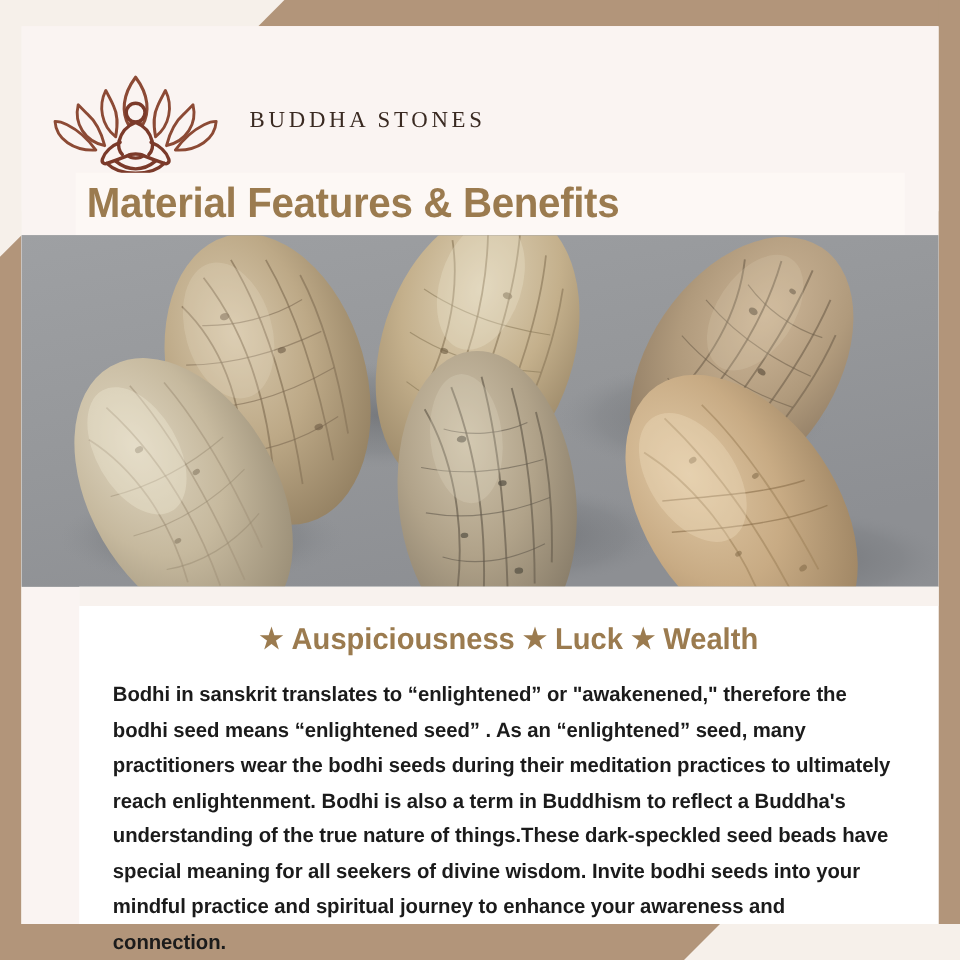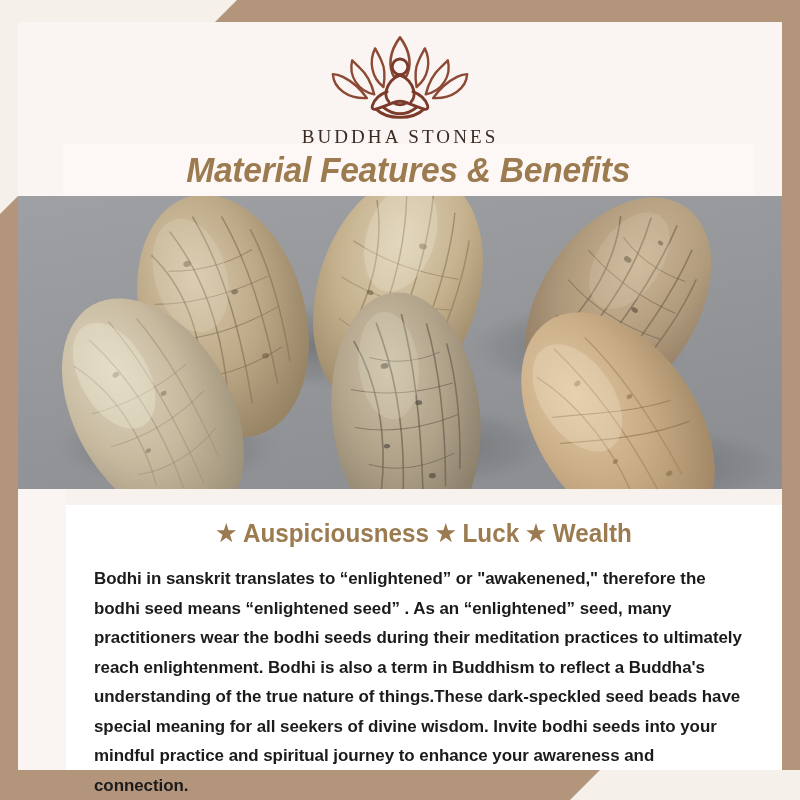--- a/index.html
+++ b/index.html
@@ -51,21 +51,21 @@
     left: 18px; top: 22px; right: 18px; bottom: 30px;
     background: #faf4f2;
   }
 
   
   .header {
     position: absolute;
     left: 18px; top: 22px; right: 18px; height: 154px;
     background: #faf4f2;
     display: flex;
-    flex-direction: column;
+    flex-direction: row;
     align-items: center;
   }
 
   .logo-wrap {
     margin-top: 8px;
     width: 190px;
     height: 92px;
     display: flex;
     align-items: center;
     justify-content: center;
@@ -80,22 +80,20 @@
     font-weight: 400;
   }
 
   .title-bar {
     position: absolute;
     left: 45px; right: 28px; top: 122px;
     height: 52px;
     background: #fdf8f5;
     display: flex;
     align-items: center;
-    justify-content: center;
-    font-style: italic;
   }
 
   .title-text {
     font-family: "Liberation Sans Narrow", "Liberation Sans", sans-serif;
     font-weight: 700;
     font-size: 35px;
     letter-spacing: -0.3px;
     color: #9b7b4f;
     white-space: nowrap;
     transform: scaleX(0.96);

